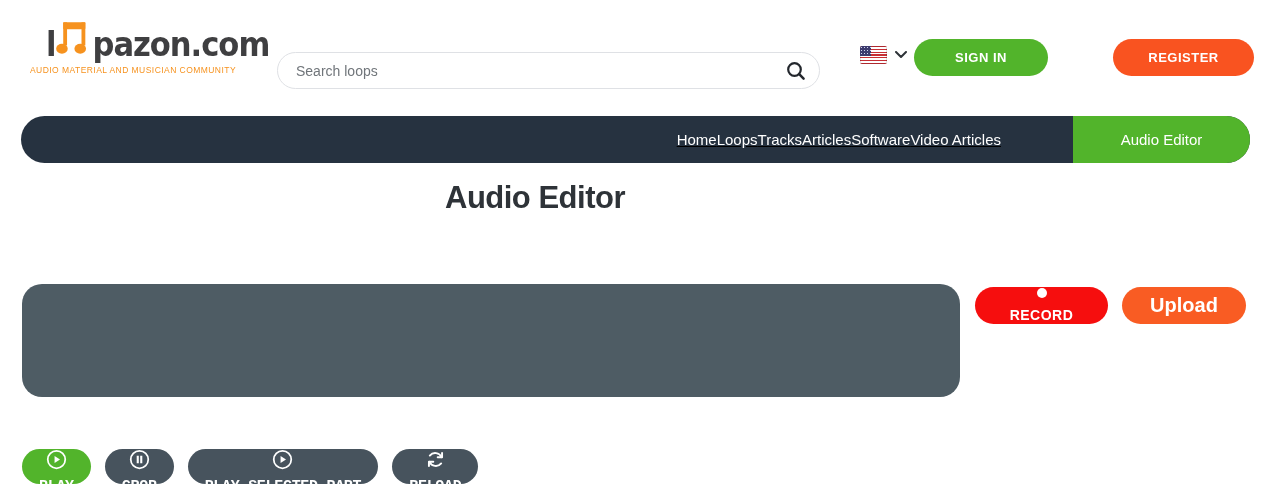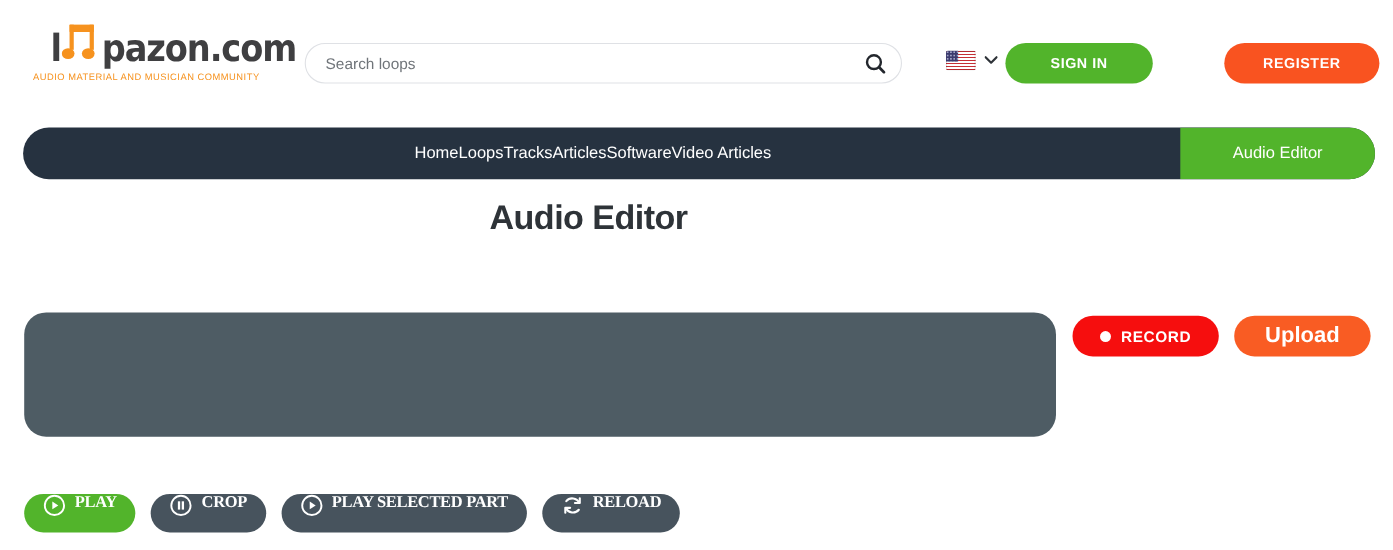--- a/index.html
+++ b/index.html
@@ -17,21 +17,21 @@
     font-family:"DejaVu Sans","Liberation Sans",sans-serif;
     font-size:34px; letter-spacing:-1px; line-height:1;
   }
   .logo-notes { margin:0 2px 6px 1px; }
   .logo-tagline {
     margin-top:4px; color:var(--brand-orange,#F6921E);
     font-size:8.5px; font-weight:normal; letter-spacing:0.45px; white-space:nowrap;
   }
 
   .search {
-    position:absolute; left:277px; top:39px; width:543px; height:37px;
+    position:absolute; left:277px; top:52px; width:543px; height:37px;
     border:1px solid #dfe1e5; border-radius:19px; background:#fff;
     display:flex; align-items:center; padding:0 12px 0 18px;
   }
   .search input {
     flex:1; border:none; outline:none; font-size:14px; color:#333;
     font-family:inherit; background:transparent;
   }
   .search input::placeholder { color:#70757a; }
   .search-btn { background:none; border:none; cursor:pointer; display:flex; align-items:center; }
 
@@ -56,22 +56,23 @@
   .signin   { left:914px;  width:134px; background:var(--accent-green,#52B42B); }
   .register { left:1113px; width:141px; background:var(--register-orange,#F95320); }
 
   
   nav {
     position:absolute; left:21px; top:116px; width:1229px; height:47px;
     background:var(--nav-navy,#263240); border-radius:24px; overflow:hidden;
     display:flex; align-items:stretch;
   }
   .nav-links {
-    flex:1; display:flex; justify-content:center; align-items:center;
+    flex:1; display:flex; justify-content:flex-end; align-items:center;
     padding:0 72px 0 56px;
+    text-decoration:underline;
   }
   .nav-link { color:#fff; font-size:15px; text-decoration:none; cursor:pointer; white-space:nowrap; }
   .nav-active {
     width:177px; background:var(--accent-green,#52B42B); color:#fff; font-size:15px;
     display:flex; align-items:center; justify-content:center; cursor:pointer; white-space:nowrap;
   }
 
   
   h1 {
     position:absolute; left:22px; top:180px; width:1026px; text-align:center;
@@ -81,38 +82,38 @@
   .wave {
     position:absolute; left:22px; top:284px; width:938px; height:113px;
     background:var(--panel-slate,#4E5C64); border-radius:20px; cursor:pointer;
   }
 
   .record-btn {
     position:absolute; left:975px; top:287px; height:37px; width:133px;
     border:none; border-radius:19px; background:var(--record-red,#F60E0E);
     color:#fff; font-weight:bold; font-size:14px; letter-spacing:0.5px;
     display:flex; align-items:center; justify-content:center; gap:9px;
-    cursor:pointer; font-family:inherit;
+    cursor:pointer; font-family:inherit;flex-direction:column;
   }
   .record-dot { width:10px; height:10px; border-radius:50%; background:#fff; flex:0 0 auto; }
 
   .upload-btn {
     position:absolute; left:1122px; top:287px; height:37px; width:124px;
     border:none; border-radius:19px; background:var(--upload-orange,#F95C23);
     color:#fff; font-weight:bold; font-size:20px; cursor:pointer; font-family:inherit;
   }
 
   
   .controls { position:absolute; left:22px; top:449px; display:flex; gap:14px; }
   .ctrl {
     height:35px; border:none; border-radius:18px; padding:0 17px;
     background:var(--button-dark,#47535D); color:#fff;
     font-weight:bold; font-size:15px; letter-spacing:-0.3px;
-    display:flex; align-items:flex-start; gap:8px; cursor:pointer;
-    font-family:Liberation Serif, serif; white-space:nowrap;
+    display:flex; align-items:center; gap:8px; cursor:pointer;
+    font-family:Liberation Mono, monospace; white-space:nowrap;flex-direction:column;
   }
   .ctrl.green { background:var(--accent-green,#52B42B); }
   .ctrl svg { flex:0 0 auto; }
 </style>
 </head>
 <body>
 
 <header>
 
   <div class="logo">

